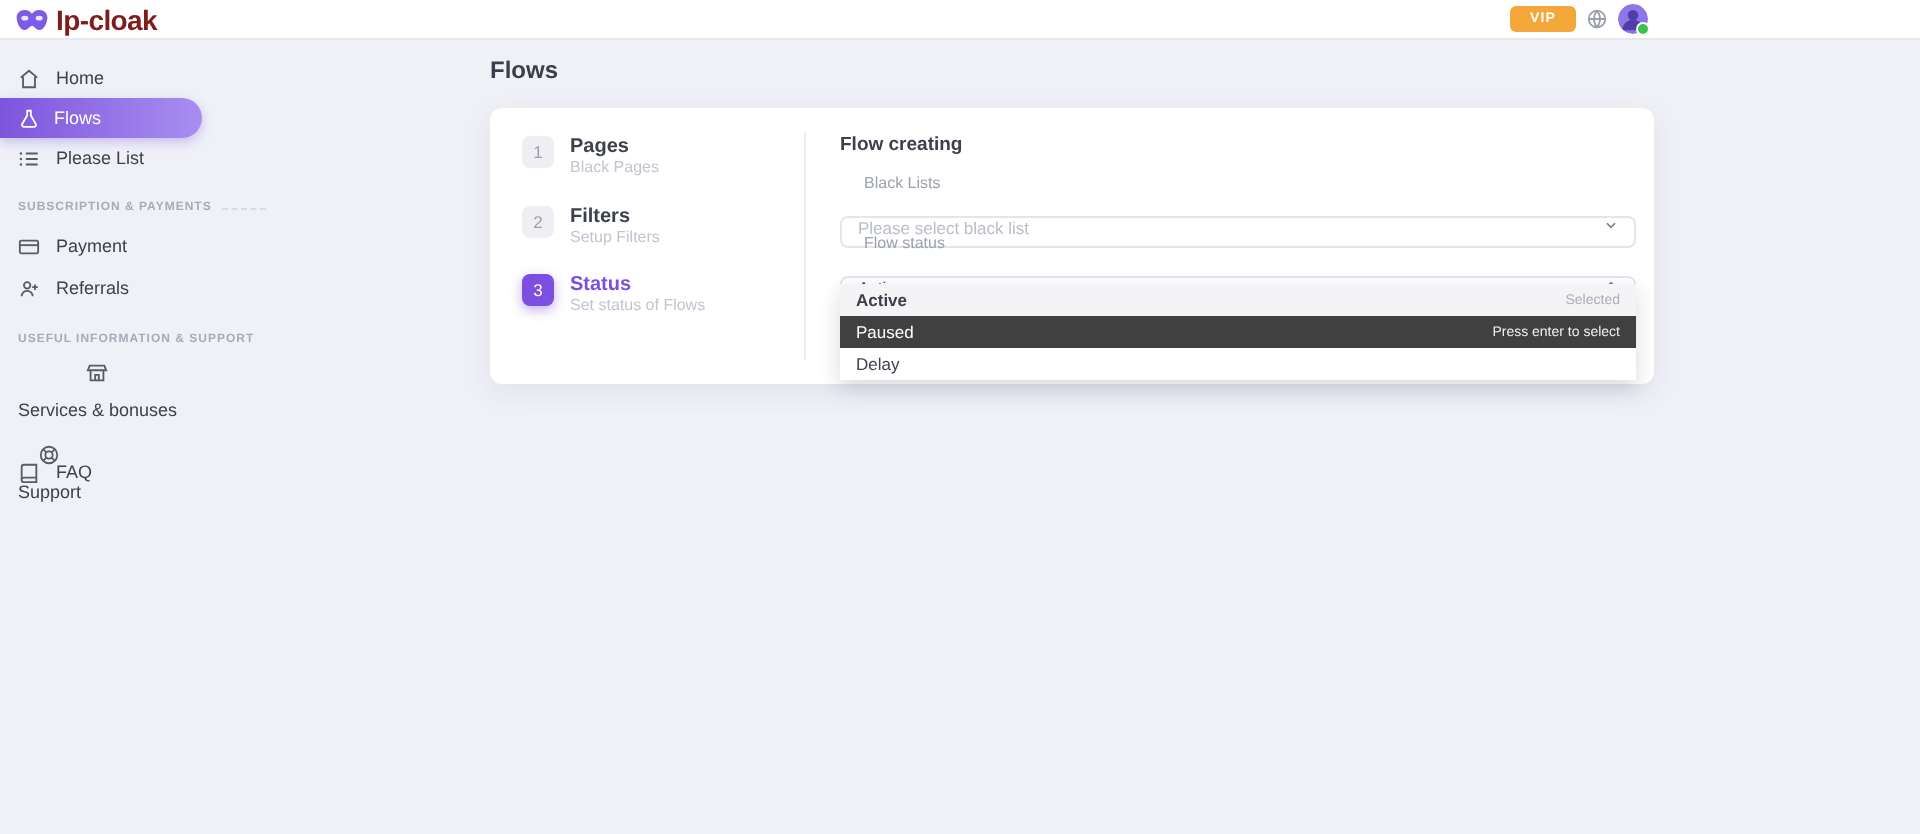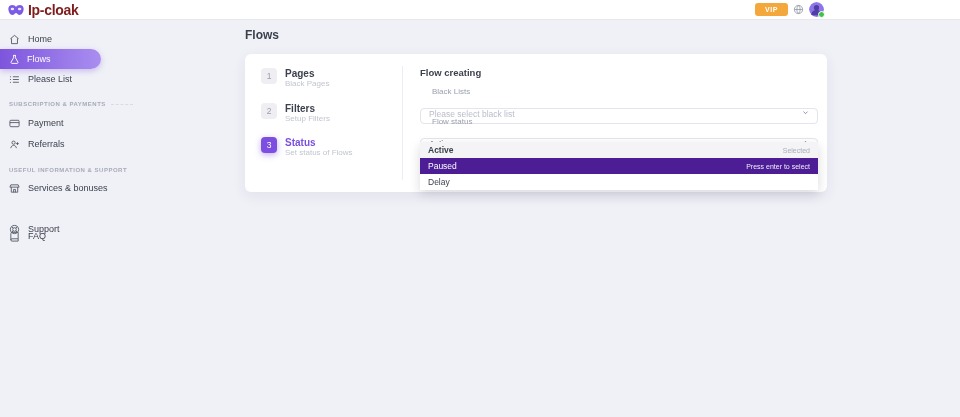--- a/index.html
+++ b/index.html
@@ -61,21 +61,21 @@
   .chev{margin-left:auto;width:7px;height:7px;color:#7b818f;display:flex;flex:none;}
 
   .dropdown{position:absolute;top:88px;left:0;right:0;background:#fff;z-index:5;
             box-shadow:0 4px 10px rgba(30,30,60,.16);}
   .opt{height:16px;display:flex;align-items:center;justify-content:space-between;
        padding:0 8px;font-size:8.5px;cursor:pointer;}
   .opt .hint{font-size:7px;}
   .opt-selected{background:#f4f4f7;}
   .opt-selected .lab{font-weight:bold;color:#3b3f4a;}
   .opt-selected .hint{color:#a9adba;}
-  .opt-highlight{background:#4c1d95;}
+  .opt-highlight{background:#404040;}
   .opt-highlight .lab{color:#fff;}
   .opt-highlight .hint{color:#fff;opacity:.92;}
   .opt-normal .lab{color:#3f4350;}
 </style>
 </head>
 <body>
 
 <div class="app">
 
   <div class="header">
@@ -162,41 +162,41 @@
         <path d="M18.5 7v6M15.5 10h6"></path>
       </svg>
     </span>
     <span>Referrals</span>
   </div>
 
   <div class="sec-title" style="top:167px;">
     <span>USEFUL INFORMATION &amp; SUPPORT</span>
   </div>
 
-  <div class="nav-item" style="top:181px;">
+  <div class="nav-item" style="top:181px;flex-direction:column;">
     <span class="ni">
       <svg viewBox="0 0 24 24" fill="none" stroke="currentColor" stroke-width="2">
         <path d="M4 4h16l2 5H2z"></path>
           <path d="M5 9v11h14V9"></path>
           <path d="M10 20v-6h4v6"></path>
       </svg>
     </span>
     <span>Services &amp; bonuses</span>
   </div>
 
   <div class="nav-item" style="top:202px;margin-top:27px;">
     <span class="ni">
       <svg viewBox="0 0 24 24" fill="none" stroke="currentColor" stroke-width="2">
         <path d="M4 19.5A2.5 2.5 0 0 1 6.5 17H20V3H6.5A2.5 2.5 0 0 0 4 5.5zM4 19.5A2.5 2.5 0 0 0 6.5 22H20v-5"></path>
       </svg>
     </span>
     <span>FAQ</span>
   </div>
 
-  <div class="nav-item" style="top:222px;">
+  <div class="nav-item" style="top:222px;flex-direction:column;">
     <span class="ni">
       <svg viewBox="0 0 24 24" fill="none" stroke="currentColor" stroke-width="2">
         <circle cx="12" cy="12" r="9"></circle>
           <circle cx="12" cy="12" r="4"></circle>
         <path d="M5.6 5.6l3.5 3.5M14.9 14.9l3.5 3.5M18.4 5.6l-3.5 3.5M9.1 14.9l-3.5 3.5"></path>
       </svg>
     </span>
     <span>Support</span>
   </div>
 

